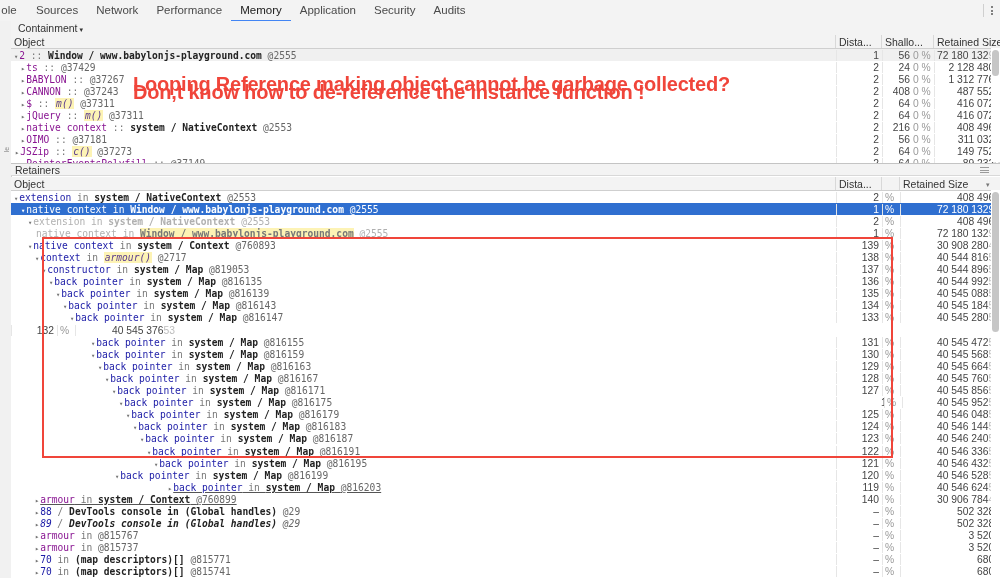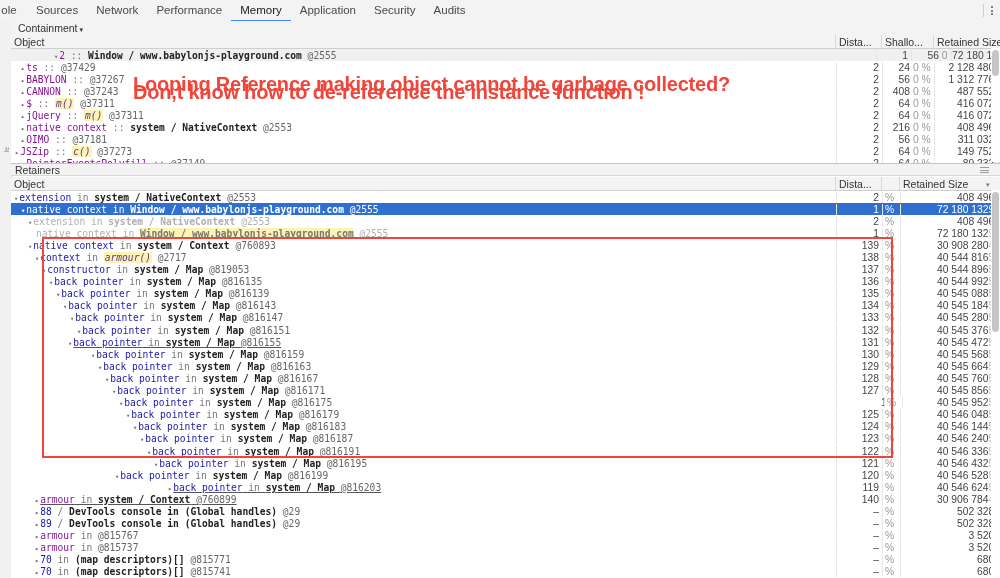--- a/index.html
+++ b/index.html
@@ -167,21 +167,21 @@
 
   <div class="grid" id="grid-top" style="left:11px;top:35px;width:989px;height:128px;">
     <div class="grid-head">
       <div class="hc" style="width:825px;">Object</div>
       <div class="hc num" style="width:46px;">Dista...</div>
       <div class="hc num" style="width:52px;">Shallo...</div>
       <div class="hc num" style="width:66px;border-right:none;">Retained Size</div>
     </div>
     <div class="rowarea" id="rows-top" style="height:114px;">
         <div class="row sel">
-          <div class="cell-obj" style="width:825px;padding-left:3px;margin-left:40px;"><span class="tri">▾</span><span class="kname">2</span><span class="ksep"> :: </span><span class="kstrong">Window / www.babylonjs-playground.com</span> <span class="ksys">@2555</span></div>
+          <div class="cell-obj" style="width:825px;padding-left:3px;"><span class="tri">▾</span><span class="kname">2</span><span class="ksep"> :: </span><span class="kstrong">Window / www.babylonjs-playground.com</span> <span class="ksys">@2555</span></div>
           <div class="cell-n" style="width:46px;">1</div>
           <div class="cell-n" style="width:52px;text-align:left;padding-left:3px;"><span style="display:inline-block;width:24px;text-align:right;">56</span> <span class="pct">0 %</span></div>
           <div class="cell-n" style="width:66px;padding-right:0;">72 180 132<span class="tail">95</span></div>
         </div>
         <div class="row">
           <div class="cell-obj" style="width:825px;padding-left:10px;"><span class="tri">▸</span><span class="kname">ts</span><span class="ksep"> :: </span><span class="ksys">@37429</span></div>
           <div class="cell-n" style="width:46px;">2</div>
           <div class="cell-n" style="width:52px;text-align:left;padding-left:3px;"><span style="display:inline-block;width:24px;text-align:right;">24</span> <span class="pct">0 %</span></div>
           <div class="cell-n" style="width:66px;padding-right:0;">2 128 480<span class="tail">3</span></div>
         </div>
@@ -316,27 +316,26 @@
           <div class="cell-n pct" style="width:18px;text-align:left;padding-left:2px;">%</div>
           <div class="cell-n" style="width:100px;padding-right:0;">40 545 184<span class="tail">53</span></div>
         </div>
         <div class="row">
           <div class="cell-obj" style="width:825px;padding-left:59px;"><span class="tri">▾</span><span class="kname blue">back_pointer</span><span class="ksep"> in </span><span class="kstrong">system / Map</span> <span class="ksys">@816147</span></div>
           <div class="cell-n" style="width:46px;">133</div>
           <div class="cell-n pct" style="width:18px;text-align:left;padding-left:2px;">%</div>
           <div class="cell-n" style="width:100px;padding-right:0;">40 545 280<span class="tail">53</span></div>
         </div>
         <div class="row">
-          <div class="cell-obj" style="width:825px;padding-left:66px;"><span class="tri">▾</span><span class="kname blue">back_pointer</span><span class="ksep"> in </span><span class="kstrong">system / Map</span> <span class="ksys">@816151</span></div>
           <div class="cell-n" style="width:46px;padding-left:12px;">132</div>
           <div class="cell-n pct" style="width:18px;text-align:left;padding-left:2px;">%</div>
           <div class="cell-n" style="width:100px;padding-right:0;">40 545 376<span class="tail">53</span></div>
         </div>
         <div class="row">
-          <div class="cell-obj" style="width:825px;padding-left:57px;text-decoration:underline;"><span class="tri">▾</span><span class="kname blue">back_pointer</span><span class="ksep"> in </span><span class="kstrong">system / Map</span> <span class="ksys">@816155</span></div>
+          <div class="cell-obj" style="width:825px;padding-left:80px;"><span class="tri">▾</span><span class="kname blue">back_pointer</span><span class="ksep"> in </span><span class="kstrong">system / Map</span> <span class="ksys">@816155</span></div>
           <div class="cell-n" style="width:46px;">131</div>
           <div class="cell-n pct" style="width:18px;text-align:left;padding-left:2px;">%</div>
           <div class="cell-n" style="width:100px;padding-right:0;">40 545 472<span class="tail">53</span></div>
         </div>
         <div class="row">
           <div class="cell-obj" style="width:825px;padding-left:80px;"><span class="tri">▾</span><span class="kname blue">back_pointer</span><span class="ksep"> in </span><span class="kstrong">system / Map</span> <span class="ksys">@816159</span></div>
           <div class="cell-n" style="width:46px;">130</div>
           <div class="cell-n pct" style="width:18px;text-align:left;padding-left:2px;">%</div>
           <div class="cell-n" style="width:100px;padding-right:0;">40 545 568<span class="tail">53</span></div>
         </div>
@@ -412,21 +411,21 @@
           <div class="cell-n pct" style="width:18px;text-align:left;padding-left:2px;">%</div>
           <div class="cell-n" style="width:100px;padding-right:0;">30 906 784<span class="tail">41</span></div>
         </div>
         <div class="row">
           <div class="cell-obj" style="width:825px;padding-left:24px;"><span class="tri">▸</span><span class="kname blue">88</span><span class="ksep"> / </span><span class="kstrong">DevTools console in (Global handles)</span> <span class="ksys">@29</span></div>
           <div class="cell-n" style="width:46px;">–</div>
           <div class="cell-n pct" style="width:18px;text-align:left;padding-left:2px;">%</div>
           <div class="cell-n" style="width:100px;padding-right:0;">502 328<span class="tail">1</span></div>
         </div>
         <div class="row">
-          <div class="cell-obj" style="width:825px;padding-left:24px;"><span class="tri">▸</span><span class="kname blue">89</span><span class="ksep"> / </span><span class="kstrong">DevTools console in (Global handles)</span> <span class="ksys">@29</span></div>
+          <div class="cell-obj" style="width:825px;padding-left:24px;font-style:italic;"><span class="tri">▸</span><span class="kname blue">89</span><span class="ksep"> / </span><span class="kstrong">DevTools console in (Global handles)</span> <span class="ksys">@29</span></div>
           <div class="cell-n" style="width:46px;">–</div>
           <div class="cell-n pct" style="width:18px;text-align:left;padding-left:2px;">%</div>
           <div class="cell-n" style="width:100px;padding-right:0;">502 328<span class="tail">1</span></div>
         </div>
         <div class="row">
           <div class="cell-obj" style="width:825px;padding-left:24px;"><span class="tri">▸</span><span class="kname">armour</span><span class="ksep"> in </span><span class="ksys">@815767</span></div>
           <div class="cell-n" style="width:46px;">–</div>
           <div class="cell-n pct" style="width:18px;text-align:left;padding-left:2px;">%</div>
           <div class="cell-n" style="width:100px;padding-right:0;">3 520<span class="tail">0</span></div>
         </div>

